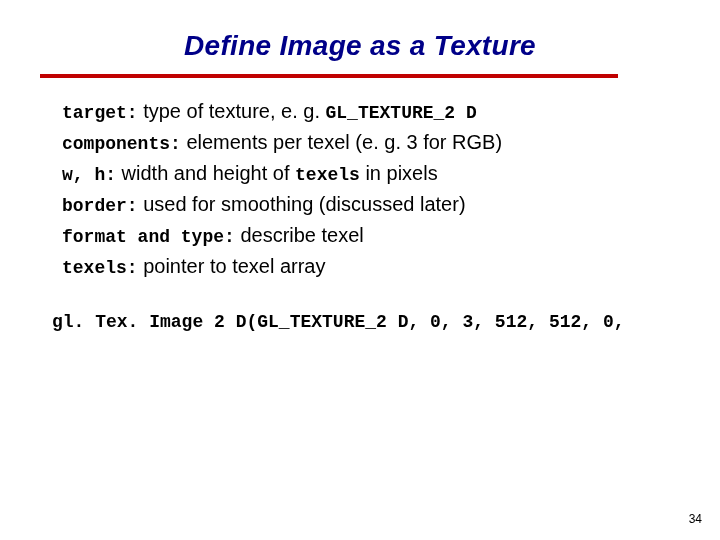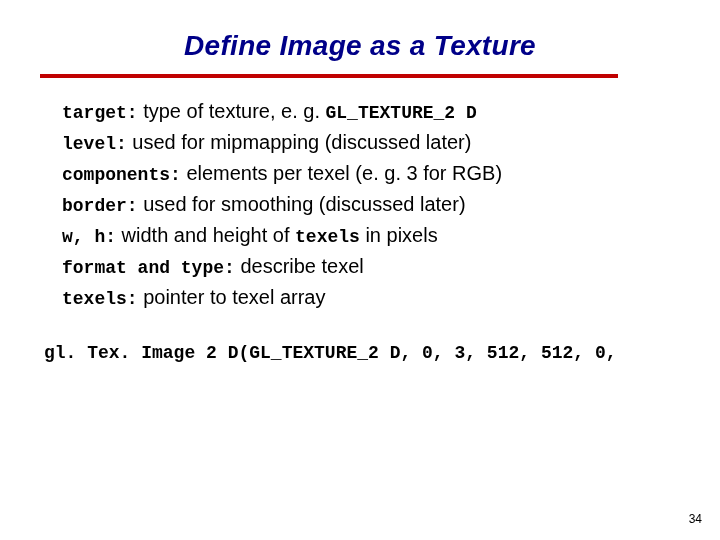--- a/index.html
+++ b/index.html
@@ -23,49 +23,46 @@
       height:4px; width:578px;
       background:#c00000;
       margin:12px 0 18px 0;
     }
     .mono { font-family: "Courier New", Courier, monospace; font-weight:bold; }
     .sig    { font-size:18px; color:#000; line-height:1.35; margin-left:4px; }
     .sig-l2 { margin-left:42px; }
     .defs { margin-top:16px; margin-left:22px; font-size:20px; line-height:1.5; }
     .defs .row { display:block; }
     .defs .term { font-family:"Courier New",Courier,monospace; font-weight:bold; font-size:18px; }
-    .ex { margin-top:28px; margin-left:4px; font-family:"Courier New",Courier,monospace; font-weight:bold; font-size:18px; line-height:1.35; }
+    .ex { margin-top:28px; margin-left:12px; font-family:"Courier New",Courier,monospace; font-weight:bold; font-size:18px; line-height:1.35; }
     .ex-l2 { margin-left:30px; }
     .pagenum { position:absolute; right:18px; bottom:14px; font-size:12px; color:#000; }
   </style>
 </head>
 <body>
 
 <div class="slide">
   <div class="title">Define Image as a Texture</div>
   <div class="rule"></div>
 
   <div class="sig mono">
   </div>
 
   <div class="defs">
     <span class="row">
       <span class="term">target:</span><span> type of texture, e. g. </span><span class="term">GL_TEXTURE_2 D</span>
     </span>
     <span class="row">
-      <span class="term">level:</span><span> used for mipmapping (discussed later)</span>
-    </span>
-    <span class="row">
       <span class="term">components:</span><span> elements per texel (e. g. 3 for RGB)</span>
     </span>
     <span class="row">
-      <span class="term">border:</span><span> used for smoothing (discussed later)</span>
+      <span class="term">w, h:</span><span> width and height of </span><span class="term">texels</span><span> in pixels</span>
     </span>
     <span class="row">
-      <span class="term">w, h:</span><span> width and height of </span><span class="term">texels</span><span> in pixels</span>
+      <span class="term">border:</span><span> used for smoothing (discussed later)</span>
     </span>
     <span class="row">
       <span class="term">format and type:</span><span> describe texel</span>
     </span>
     <span class="row">
       <span class="term">texels:</span><span> pointer to texel array</span>
     </span>
   </div>
 
   <div class="ex">

